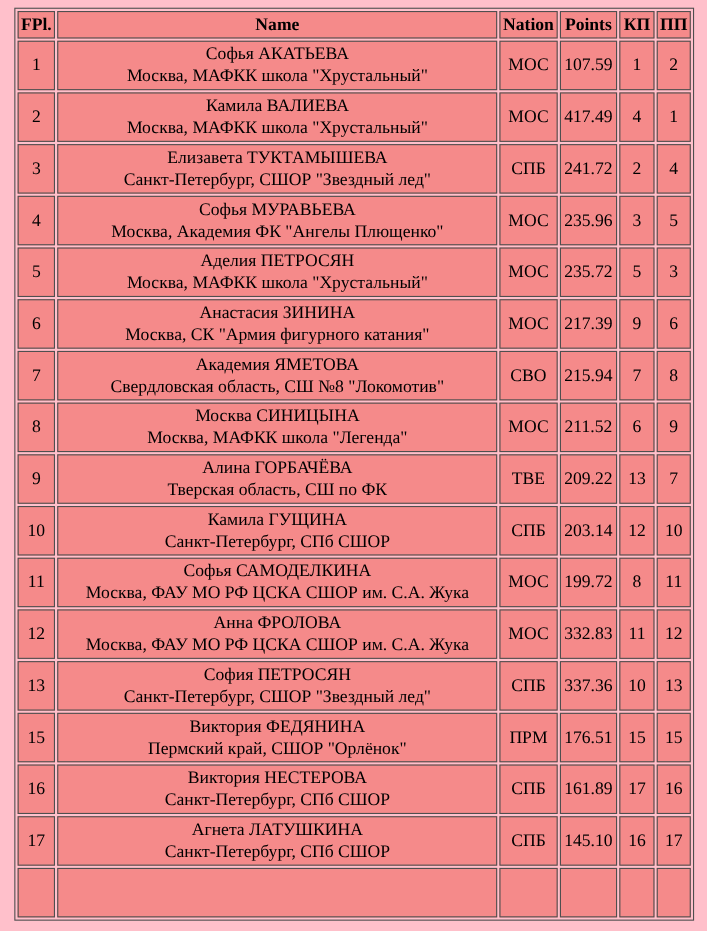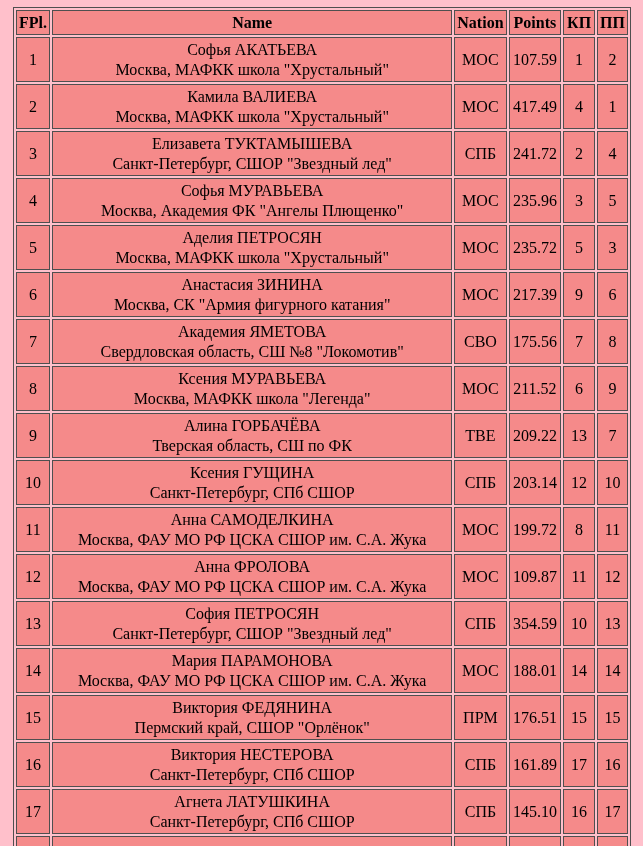--- a/index.html
+++ b/index.html
@@ -151,28 +151,28 @@
     <td class="c-kp">9</td>
     <td class="c-pp">6</td>
   </tr>
       <tr>
     <td class="c-fpl">7</td>
     <td class="c-name">
       <div>Академия ЯМЕТОВА</div>
       <div>Свердловская область, СШ №8 "Локомотив"</div>
     </td>
     <td class="c-nation">СВО</td>
-    <td class="c-points">175.56</td>
+    <td class="c-points">215.94</td>
     <td class="c-kp">7</td>
     <td class="c-pp">8</td>
   </tr>
       <tr>
     <td class="c-fpl">8</td>
     <td class="c-name">
-      <div>Ксения МУРАВЬЕВА</div>
+      <div>Москва СИНИЦЫНА</div>
       <div>Москва, МАФКК школа "Легенда"</div>
     </td>
     <td class="c-nation">МОС</td>
     <td class="c-points">211.52</td>
     <td class="c-kp">6</td>
     <td class="c-pp">9</td>
   </tr>
       <tr>
     <td class="c-fpl">9</td>
     <td class="c-name">
@@ -180,71 +180,60 @@
       <div>Тверская область, СШ по ФК</div>
     </td>
     <td class="c-nation">ТВЕ</td>
     <td class="c-points">209.22</td>
     <td class="c-kp">13</td>
     <td class="c-pp">7</td>
   </tr>
       <tr>
     <td class="c-fpl">10</td>
     <td class="c-name">
-      <div>Ксения ГУЩИНА</div>
+      <div>Камила ГУЩИНА</div>
       <div>Санкт-Петербург, СПб СШОР</div>
     </td>
     <td class="c-nation">СПБ</td>
     <td class="c-points">203.14</td>
     <td class="c-kp">12</td>
     <td class="c-pp">10</td>
   </tr>
       <tr>
     <td class="c-fpl">11</td>
     <td class="c-name">
-      <div>Анна САМОДЕЛКИНА</div>
+      <div>Софья САМОДЕЛКИНА</div>
       <div>Москва, ФАУ МО РФ ЦСКА СШОР им. С.А. Жука</div>
     </td>
     <td class="c-nation">МОС</td>
     <td class="c-points">199.72</td>
     <td class="c-kp">8</td>
     <td class="c-pp">11</td>
   </tr>
       <tr>
     <td class="c-fpl">12</td>
     <td class="c-name">
       <div>Анна ФРОЛОВА</div>
       <div>Москва, ФАУ МО РФ ЦСКА СШОР им. С.А. Жука</div>
     </td>
     <td class="c-nation">МОС</td>
-    <td class="c-points">109.87</td>
+    <td class="c-points">332.83</td>
     <td class="c-kp">11</td>
     <td class="c-pp">12</td>
   </tr>
       <tr>
     <td class="c-fpl">13</td>
     <td class="c-name">
       <div>София ПЕТРОСЯН</div>
       <div>Санкт-Петербург, СШОР "Звездный лед"</div>
     </td>
     <td class="c-nation">СПБ</td>
-    <td class="c-points">354.59</td>
+    <td class="c-points">337.36</td>
     <td class="c-kp">10</td>
     <td class="c-pp">13</td>
-  </tr>
-      <tr>
-    <td class="c-fpl">14</td>
-    <td class="c-name">
-      <div>Мария ПАРАМОНОВА</div>
-      <div>Москва, ФАУ МО РФ ЦСКА СШОР им. С.А. Жука</div>
-    </td>
-    <td class="c-nation">МОС</td>
-    <td class="c-points">188.01</td>
-    <td class="c-kp">14</td>
-    <td class="c-pp">14</td>
   </tr>
       <tr>
     <td class="c-fpl">15</td>
     <td class="c-name">
       <div>Виктория ФЕДЯНИНА</div>
       <div>Пермский край, СШОР "Орлёнок"</div>
     </td>
     <td class="c-nation">ПРМ</td>
     <td class="c-points">176.51</td>
     <td class="c-kp">15</td>

